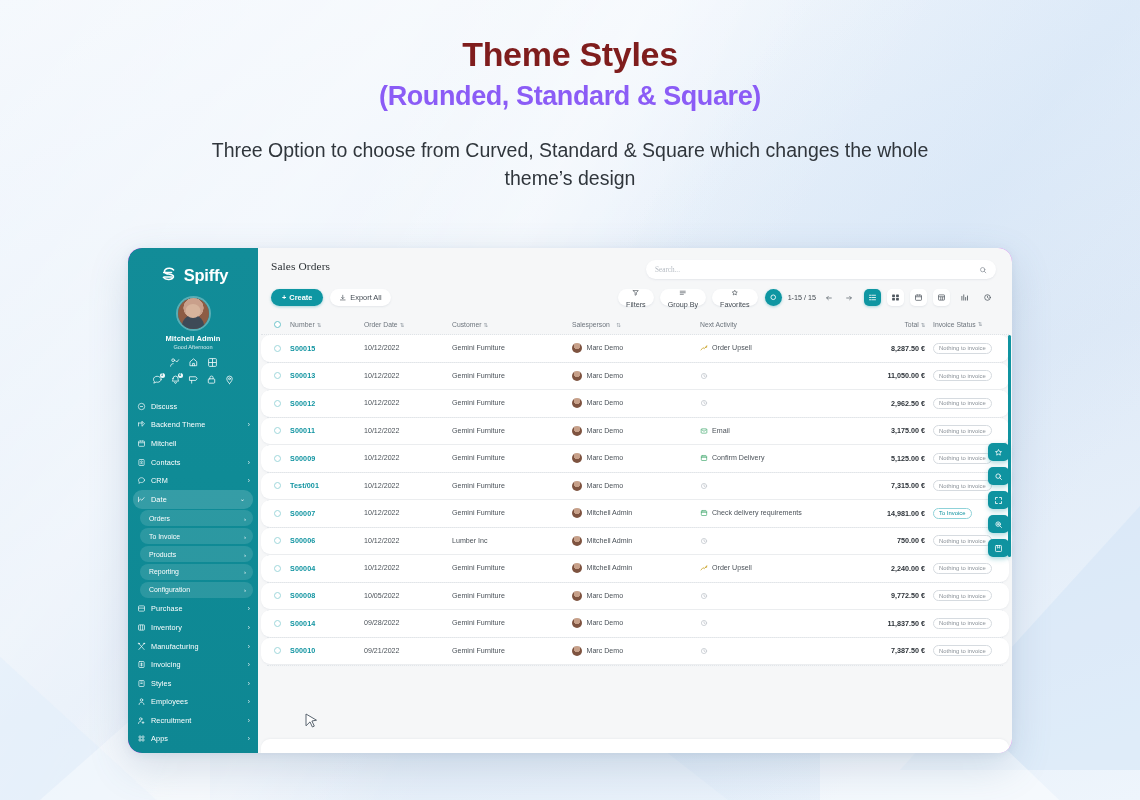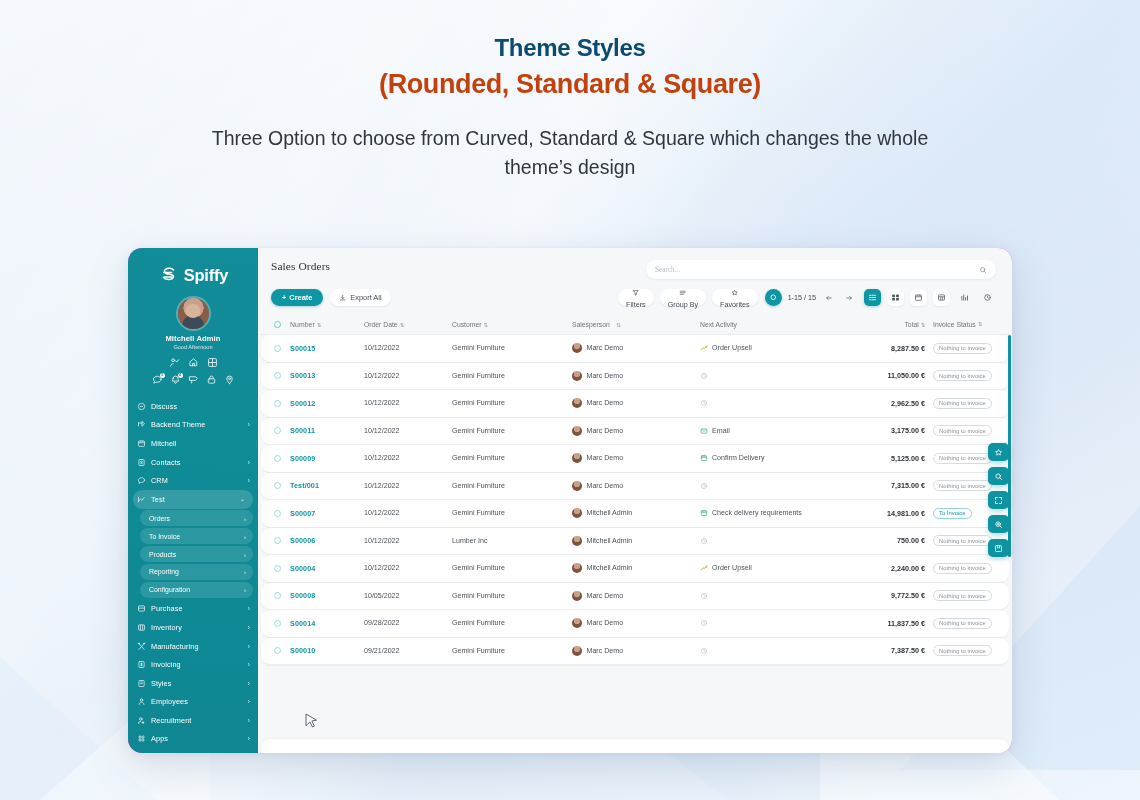--- a/index.html
+++ b/index.html
@@ -57,25 +57,25 @@
     background: linear-gradient(120deg, rgba(226,238,251,.9), rgba(246,250,254,.5));
     clip-path: polygon(0 40%, 70% 0, 100% 60%, 30% 100%);
   }
 
   
   #headline-block {
     position: absolute; top: 34px; left: 0; width: 1140px;
     text-align: center; z-index: 5;
   }
   #page-title {
-    font-size: 24px; font-weight: bold; color: #0c4a6e;
+    font-size: 34px; font-weight: bold; color: #7f1d1d;
     letter-spacing: -.3px; line-height: 1.18;
   }
   #page-subtitle {
-    font-size: 27px; font-weight: bold; color: #c2410c;
+    font-size: 27px; font-weight: bold; color: #8b5cf6;
     margin-top: 7px; letter-spacing: -.4px;
   }
   #page-description {
     font-size: 19.5px; color: #30363c; line-height: 1.45;
     margin-top: 24px; width: 740px; margin-left: auto; margin-right: auto;
   }
 
   
   #app-window {
     position: absolute; left: 128px; top: 248px;
@@ -463,21 +463,21 @@
         <span class="nav-caret">›</span>
       </div>
 
       <div class="nav-item active">
         <span class="nav-ico">
           <svg viewBox="0 0 24 24" fill="none" stroke="#fff" stroke-width="1.9" stroke-linecap="round">
               <path d="M4 18V6"></path>
               <path d="M4 16l5-5 4 3 6-7"></path>
             </svg>
         </span>
-        <span class="nav-label">Test</span>
+        <span class="nav-label">Date</span>
         <span class="nav-caret">⌄</span>
       </div>
 
       <div class="nav-sub">
         <span class="nav-label">Orders</span>
         <span class="nav-caret">›</span>
       </div>
       <div class="nav-sub">
         <span class="nav-label">To Invoice</span>
         <span class="nav-caret">›</span>

